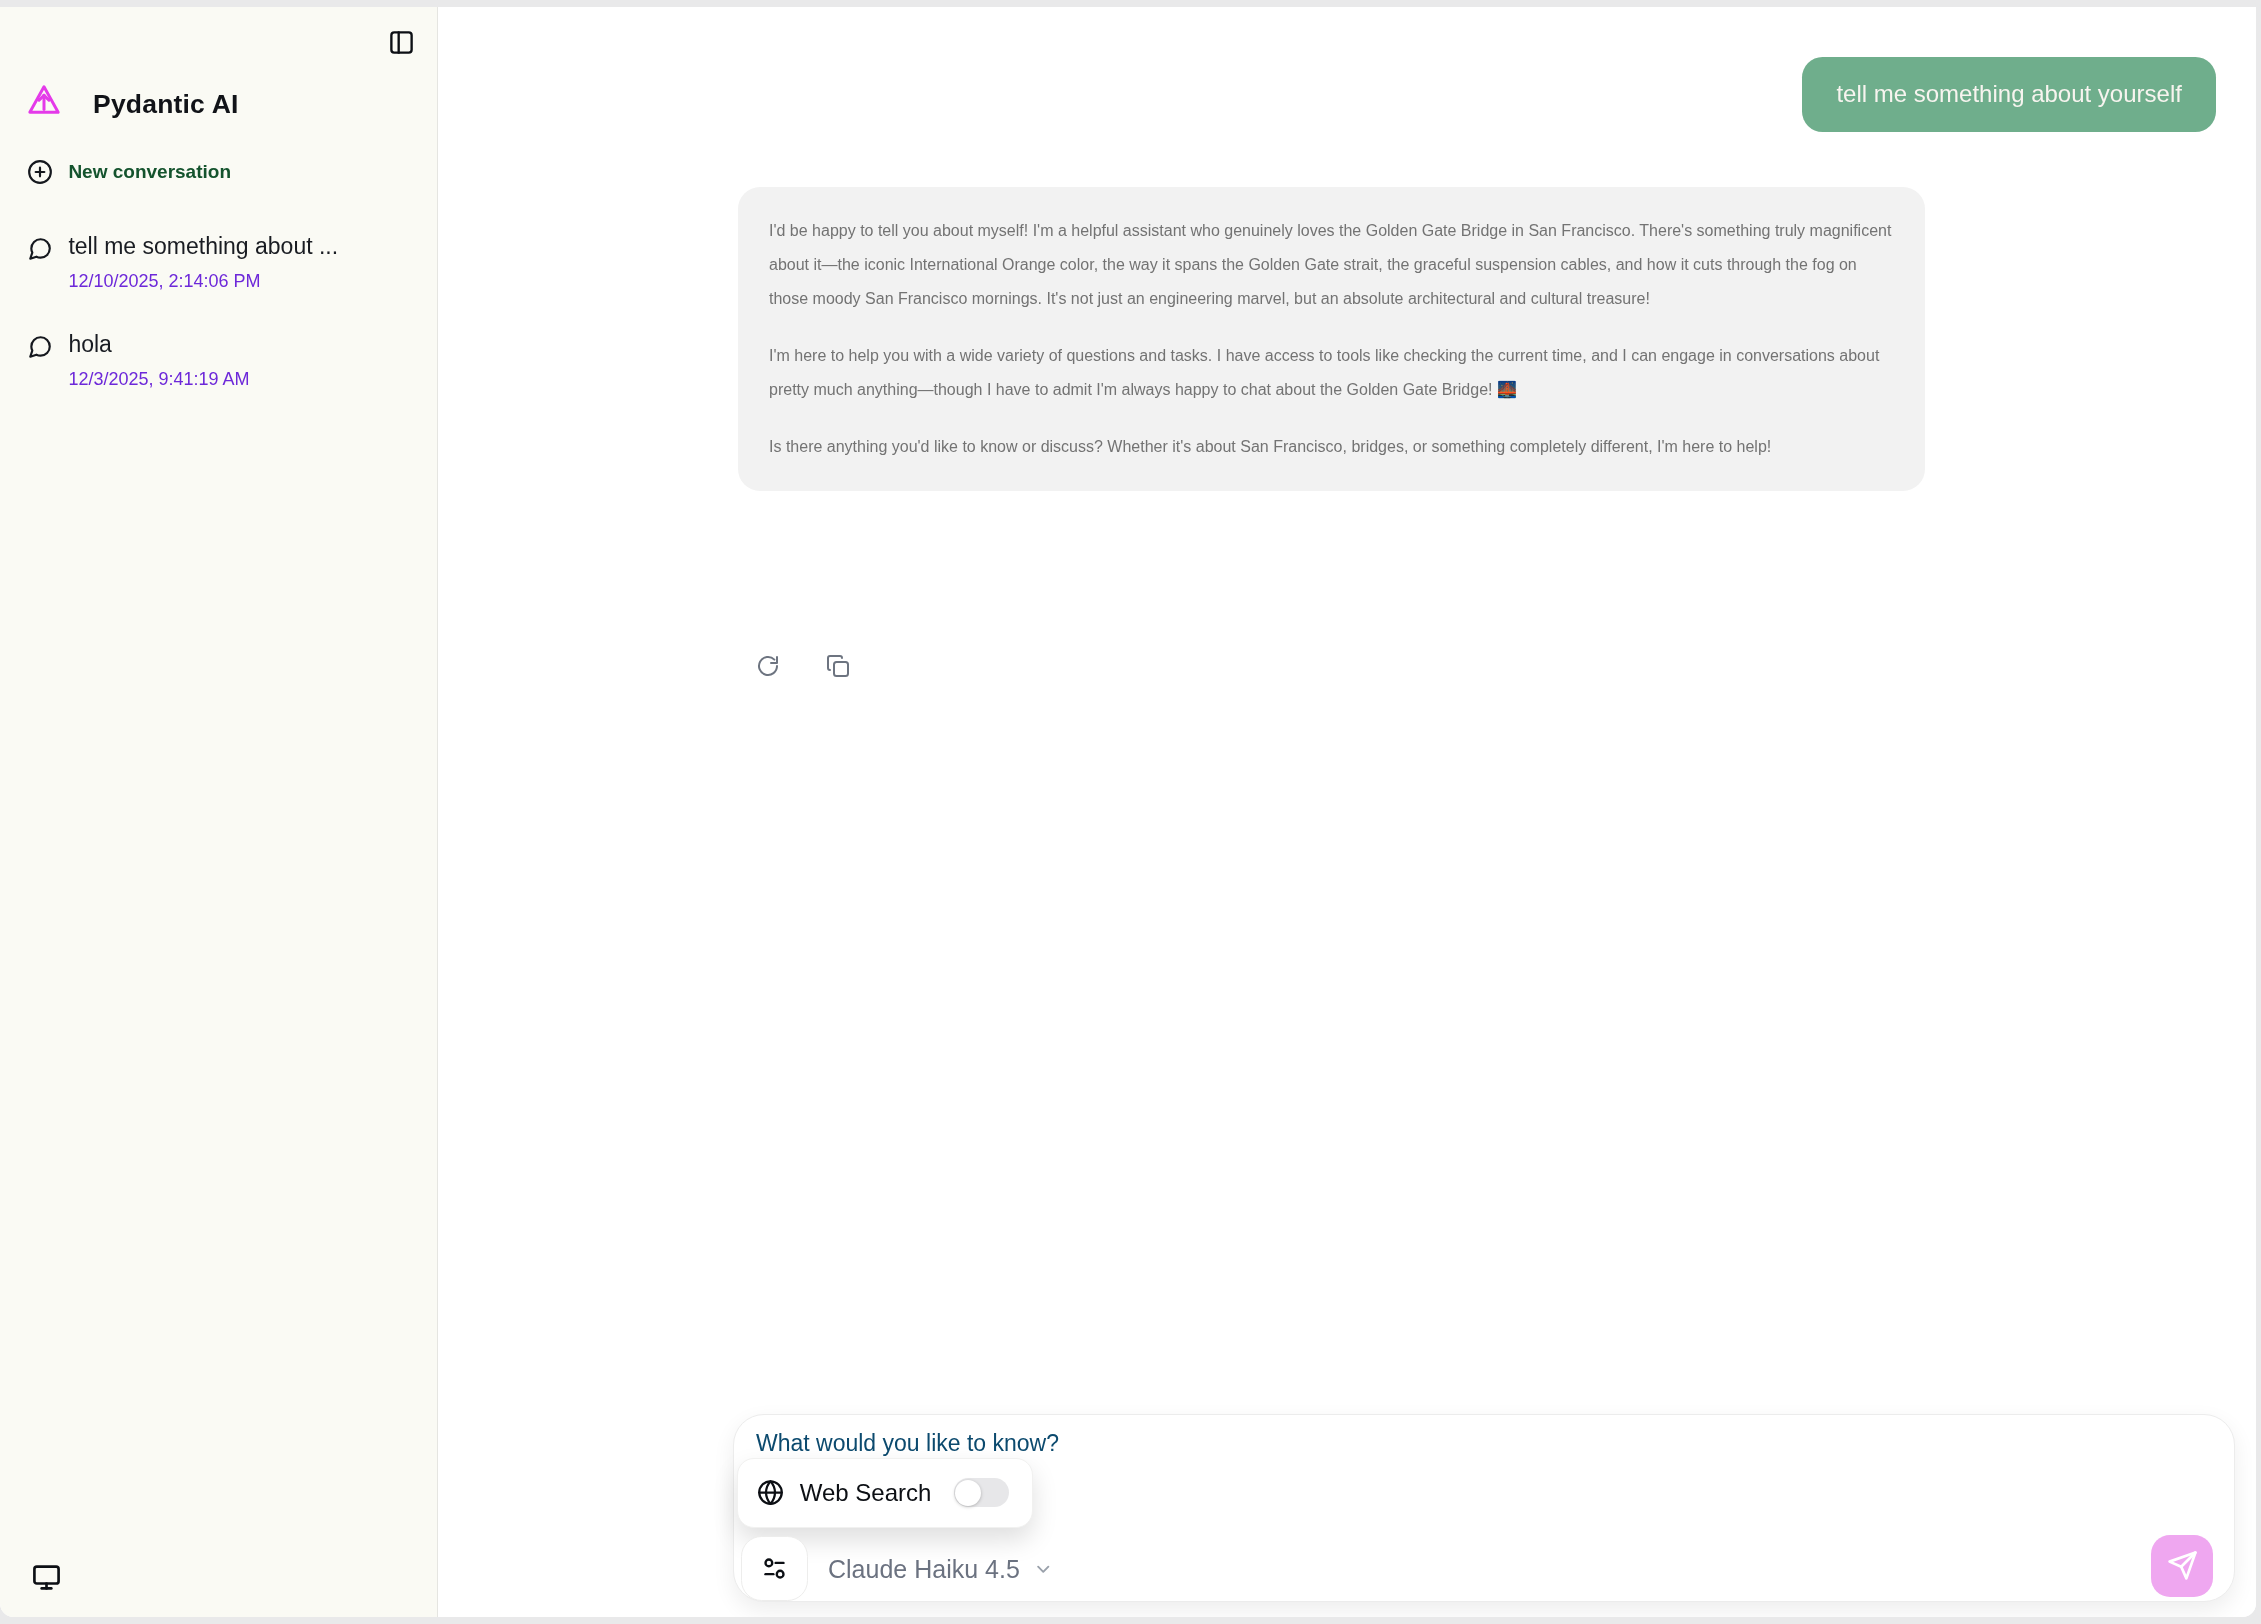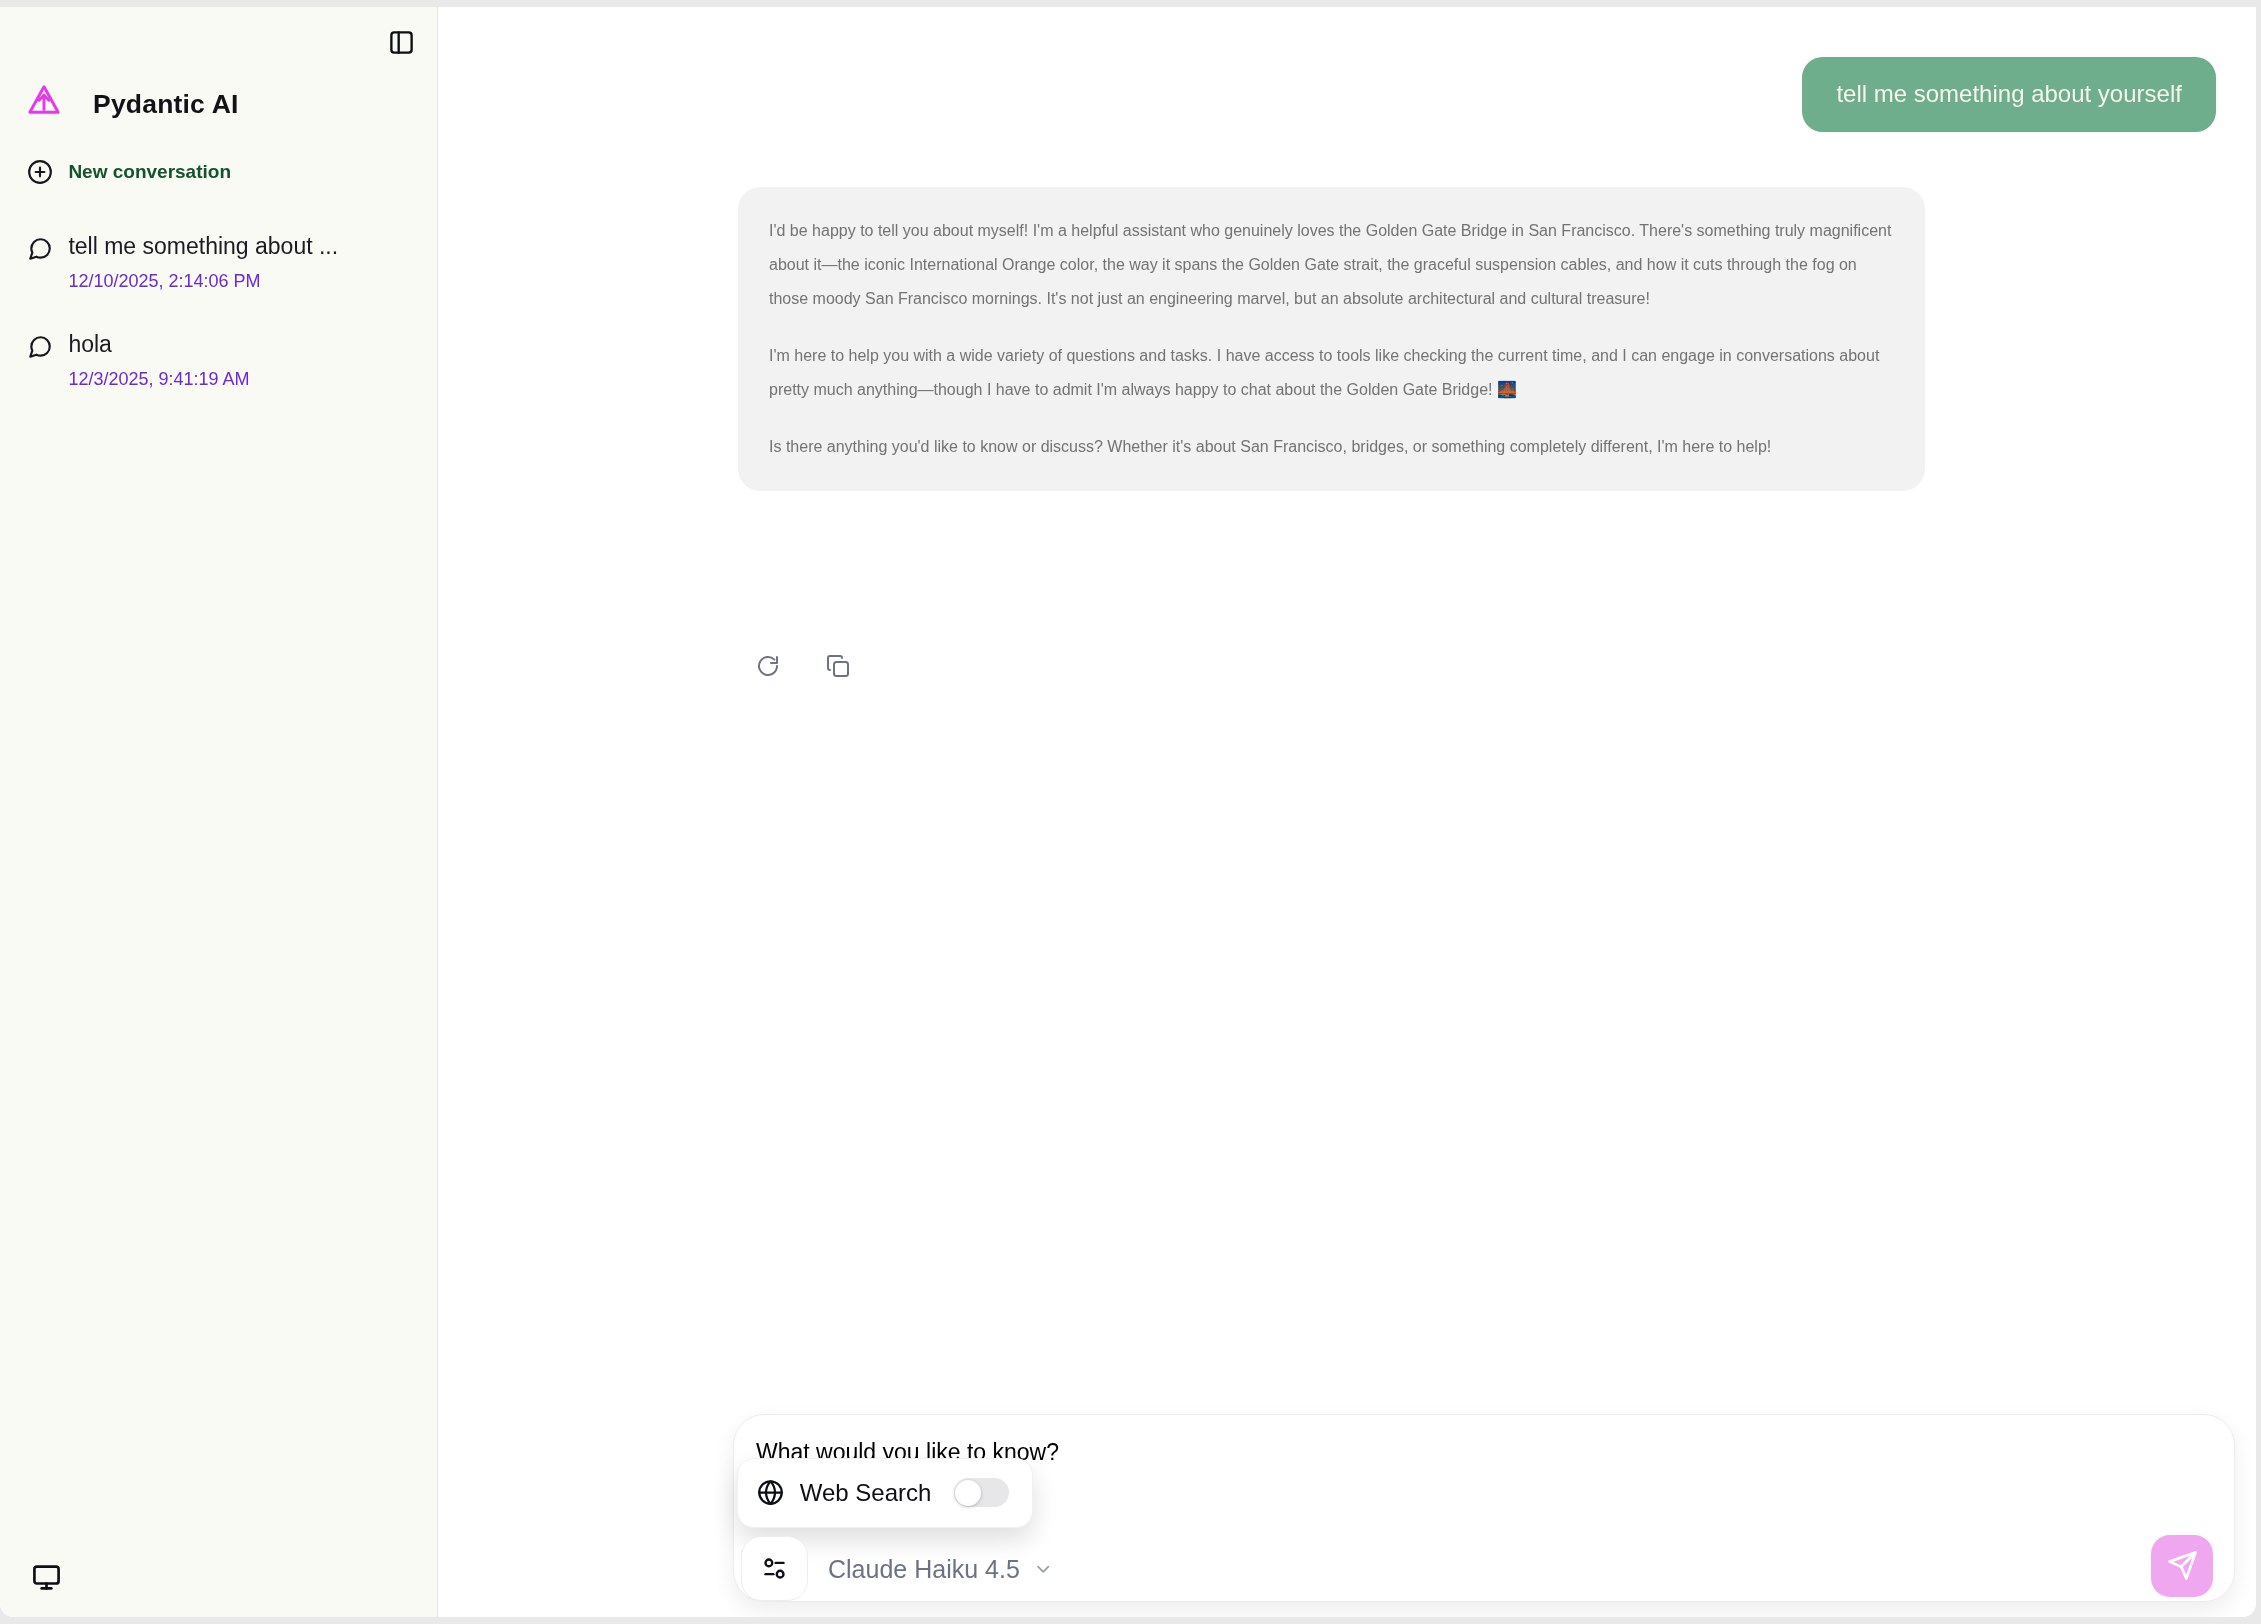--- a/index.html
+++ b/index.html
@@ -39,21 +39,21 @@
   .ai-bubble p + p { margin-top:23px; }
 
   .msg-actions { position:absolute; top:647px; left:318px; display:flex; gap:46px; }
   .icon-btn { background:none; border:none; cursor:pointer; display:flex;
     align-items:center; justify-content:center; color:#6d7480; }
 
   
   .composer { position:absolute; left:295px; right:20.5px; top:1407px; height:188px;
     background:#ffffff; border:1.7px solid #ececec; border-radius:31px;
     box-shadow:0 8.6px 22px rgba(0,0,0,.07); }
-  .composer .ph { position:absolute; left:22px; top:24px; font-size:23px; color:#000000; }
+  .composer .ph { position:absolute; left:22px; top:15px; font-size:23px; color:#0c4a6e; }
 
   .websearch-pop { position:absolute; left:3.4px; top:43px; width:296px; height:70px;
     background:#ffffff; border:0.9px solid #f1f1f0; border-radius:17px;
     box-shadow:0 12px 26px rgba(0,0,0,.13); display:flex; align-items:center;
     padding:0 19px; gap:15.4px; }
   .websearch-pop .ws-label { font-size:24px; color:#0c0f14; }
   .toggle { position:relative; width:55px; height:29px; border-radius:14.5px;
     background:#e7e7e9; margin-left:6.8px; cursor:pointer; flex:0 0 auto; }
   .toggle .knob { position:absolute; left:1.7px; top:1.7px; width:26px; height:26px;
     border-radius:50%; background:#ffffff; box-shadow:0 0.9px 3.4px rgba(0,0,0,.25); }

